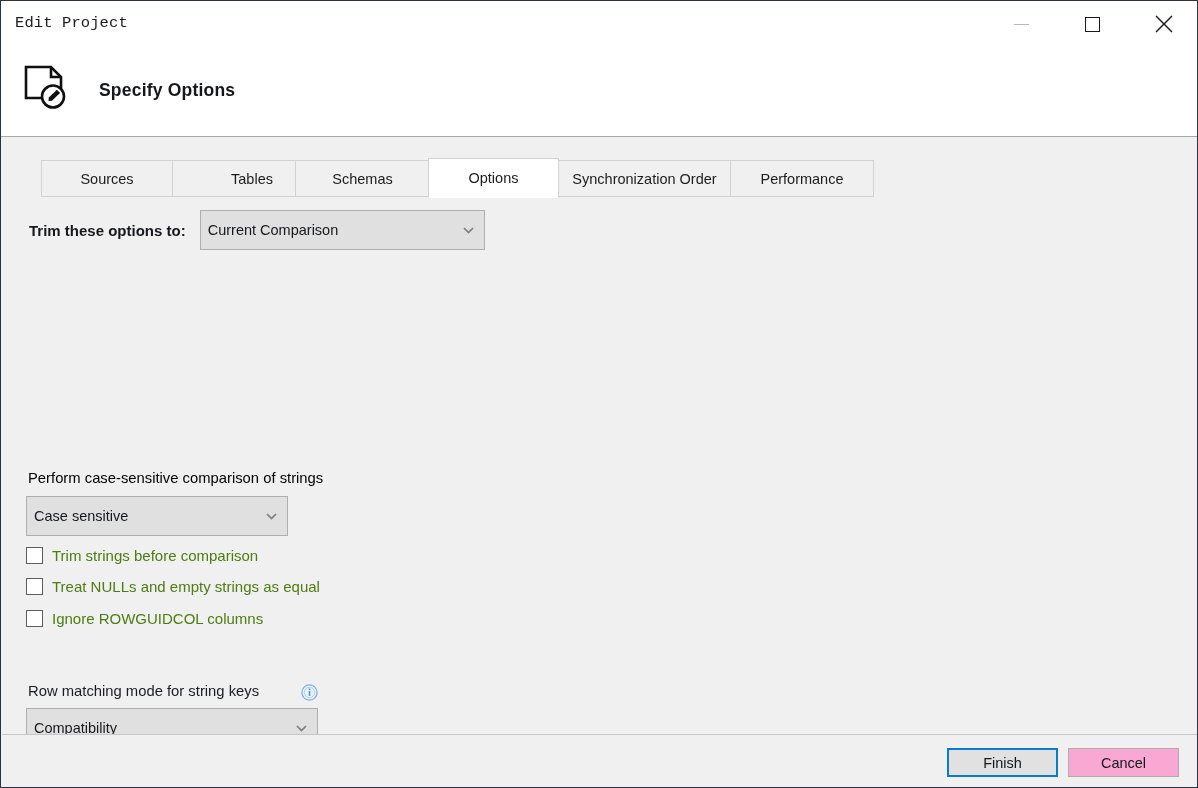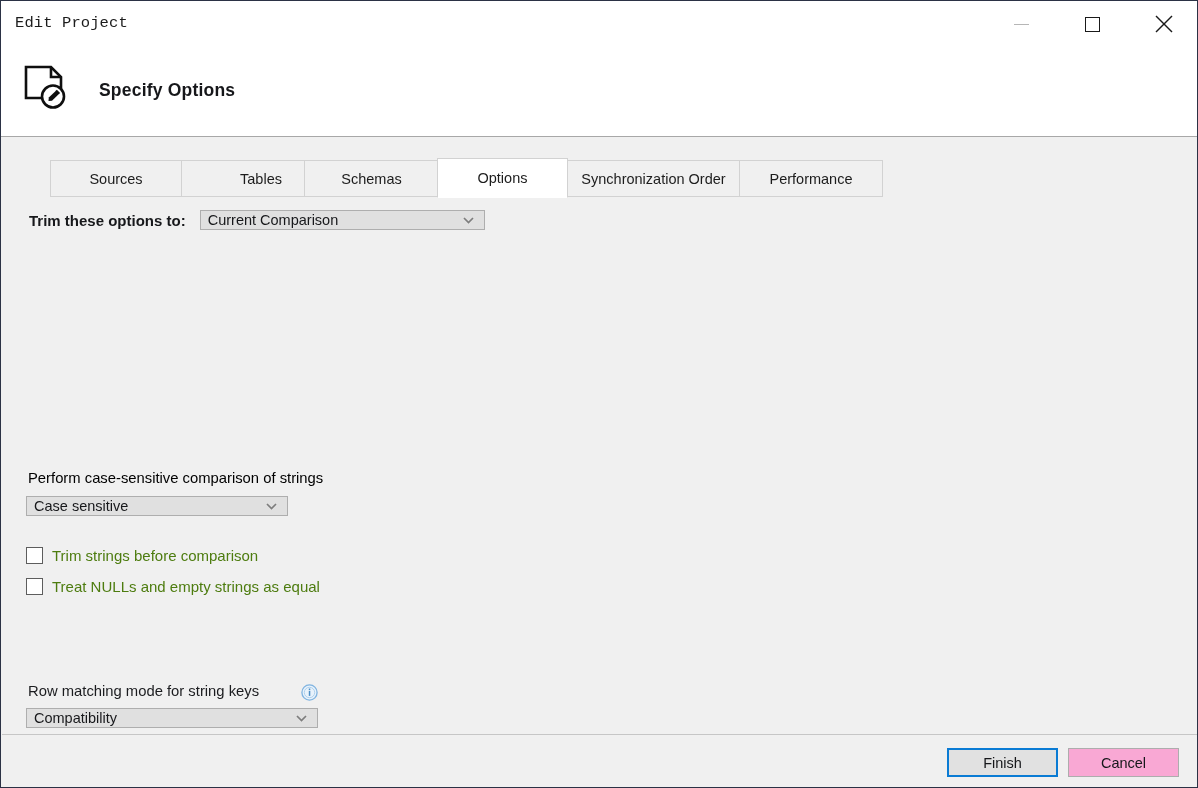--- a/index.html
+++ b/index.html
@@ -111,21 +111,21 @@
   
   .tabstrip {
     position: absolute;
     left: 0; top: 137px;
     width: 1198px;
     height: 59px;
     background: #f0f0f0;
   }
   .tabs {
     position: absolute;
-    left: 49px; top: 19px;
+    left: 40px; top: 19px;
     display: flex;
     align-items: flex-end;
     height: 40px;
   }
   .tab {
     height: 37px;
     background: #f0f0f0;
     border: 1px solid #d2d2d2;
     border-right: none;
     display: flex;
@@ -176,21 +176,21 @@
     color: #17181b;
     white-space: nowrap;
     margin-right: 14px;
   }
 
   
   .combo {
     position: relative;
     background: #e0e0e0;
     border: 1px solid #aeaeae;
-    height: 20px;
+    height: 40px;
     display: flex;
     align-items: center;
     cursor: default;
   }
   .combo-text {
     font-size: 14.5px;
     color: #17181b;
     padding-left: 7px;
     white-space: nowrap;
     overflow: hidden;
@@ -405,20 +405,24 @@
     <div class="checkrow row-trim">
       <span class="cb"></span>
       <span class="cb-label">Trim strings before comparison</span>
     </div>
 
     <div class="checkrow row-nulls">
       <span class="cb"></span>
       <span class="cb-label">Treat NULLs and empty strings as equal</span>
     </div>
 
+    <div class="checkrow row-rowguid">
+      <span class="cb"></span>
+      <span class="cb-label">Ignore ROWGUIDCOL columns</span>
+    </div>
 
 
     <div class="rowmatch-label">Row matching mode for string keys</div>
     <svg class="info-icon" viewBox="0 0 17 17">
       <circle cx="8.5" cy="8.5" r="7.6" fill="#e8f2fb" stroke="#7fb3e0" stroke-width="1.3"></circle>
       <circle cx="8.5" cy="8.5" r="5.2" fill="none" stroke="#a9cdea" stroke-width="0.9"></circle>
       <rect x="7.8" y="6.9" width="1.5" height="5" fill="#4d8fc6"></rect>
       <rect x="7.8" y="4.5" width="1.5" height="1.6" fill="#4d8fc6"></rect>
     </svg>
     <div class="combo-rowmatch-wrap">

